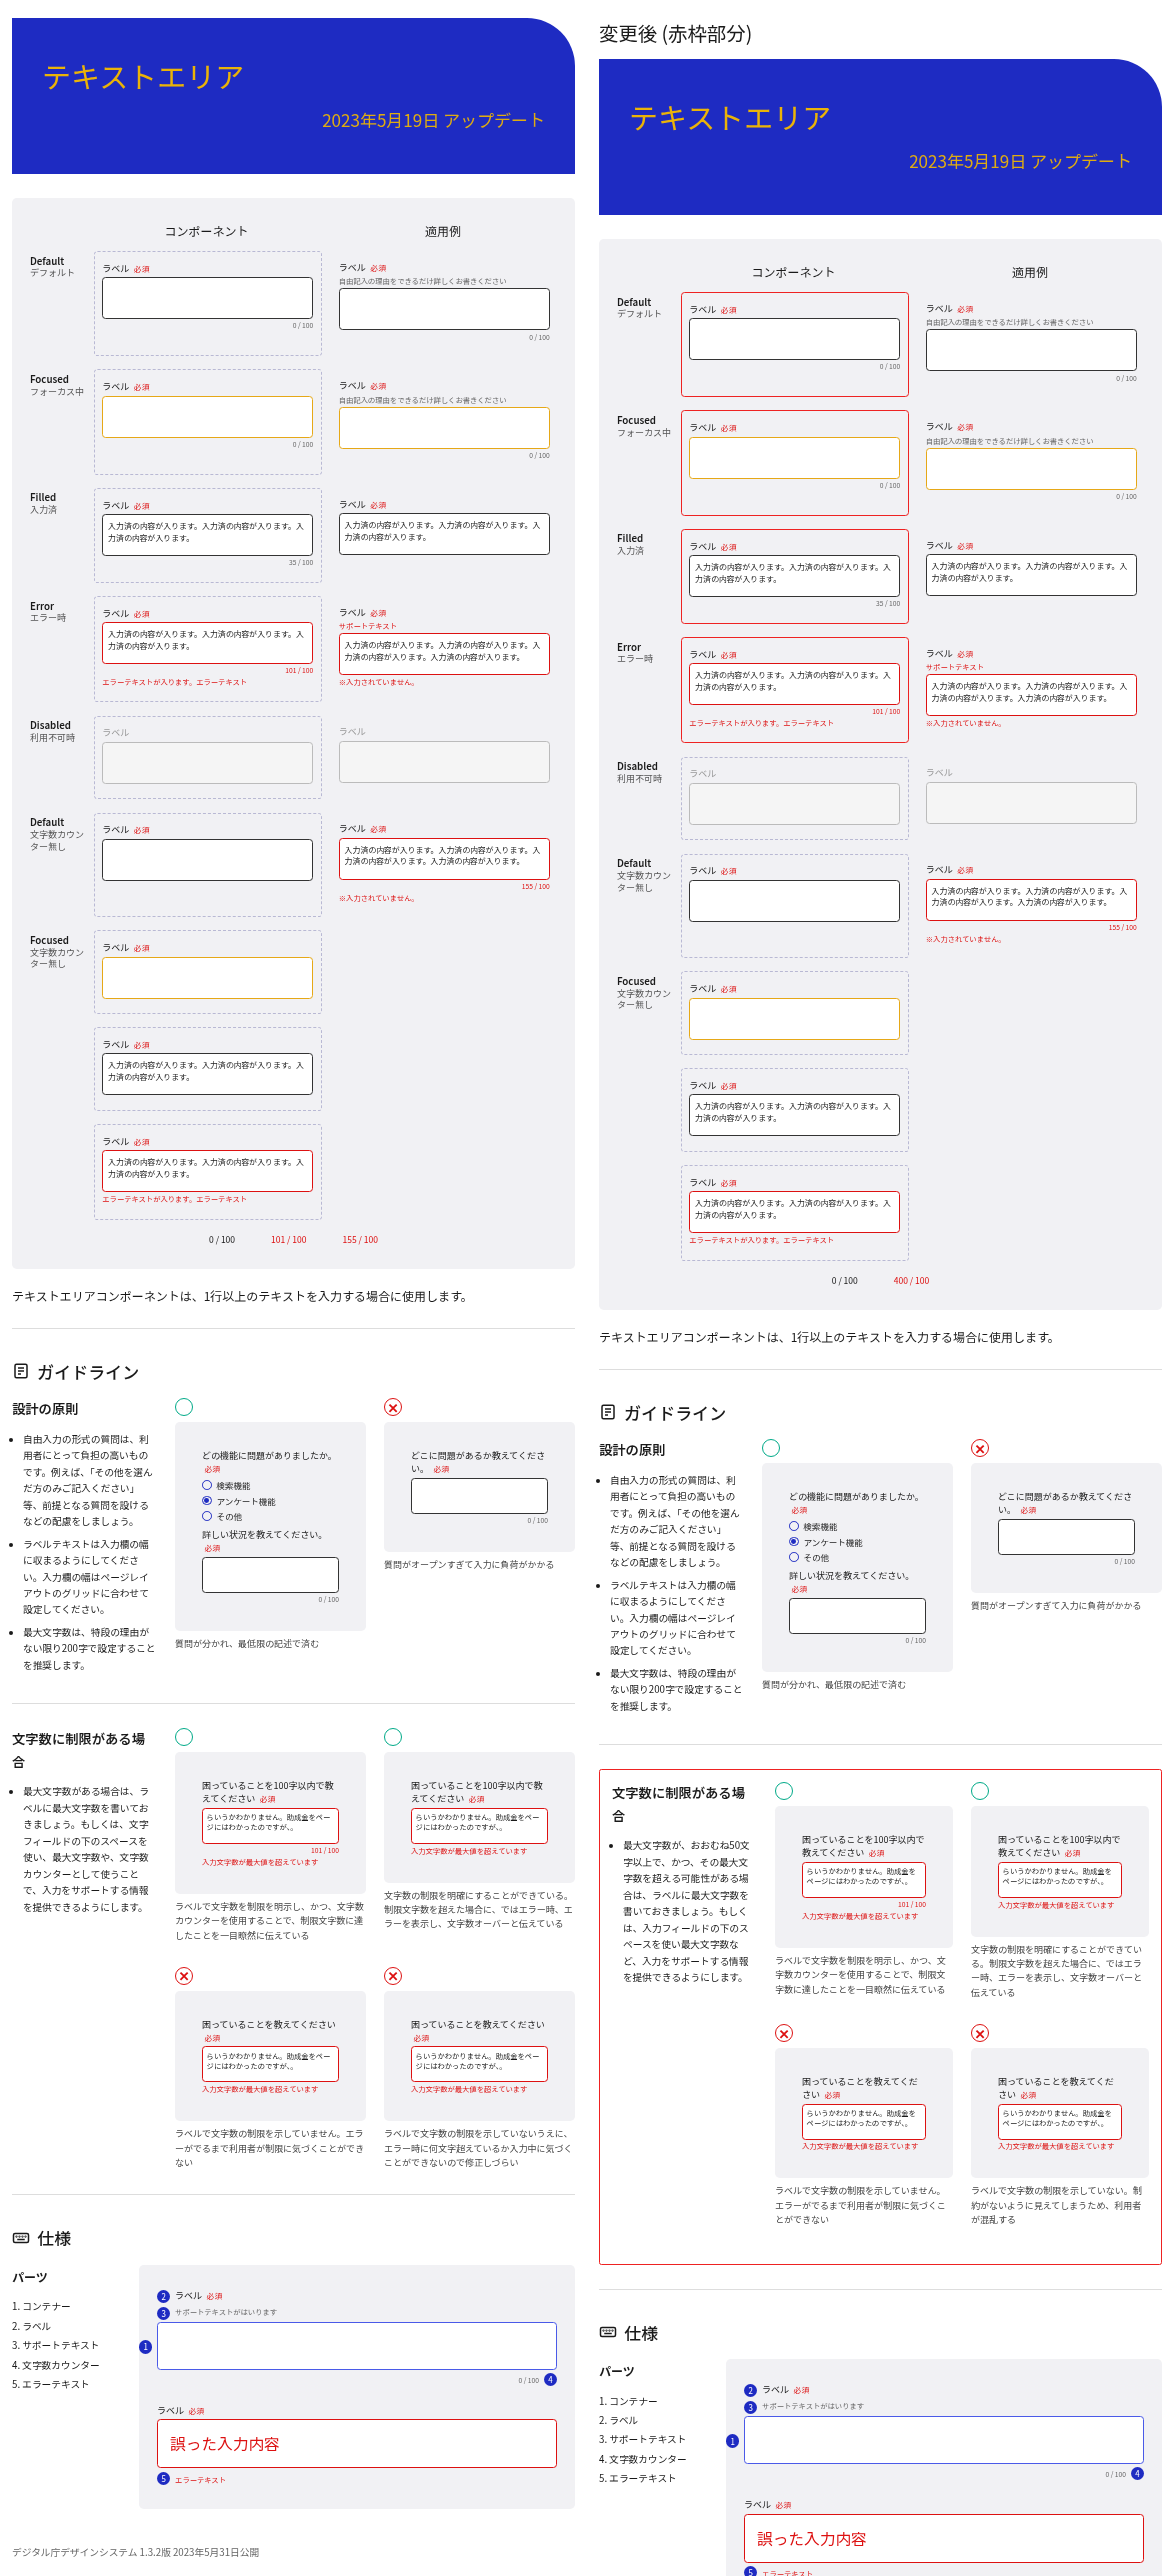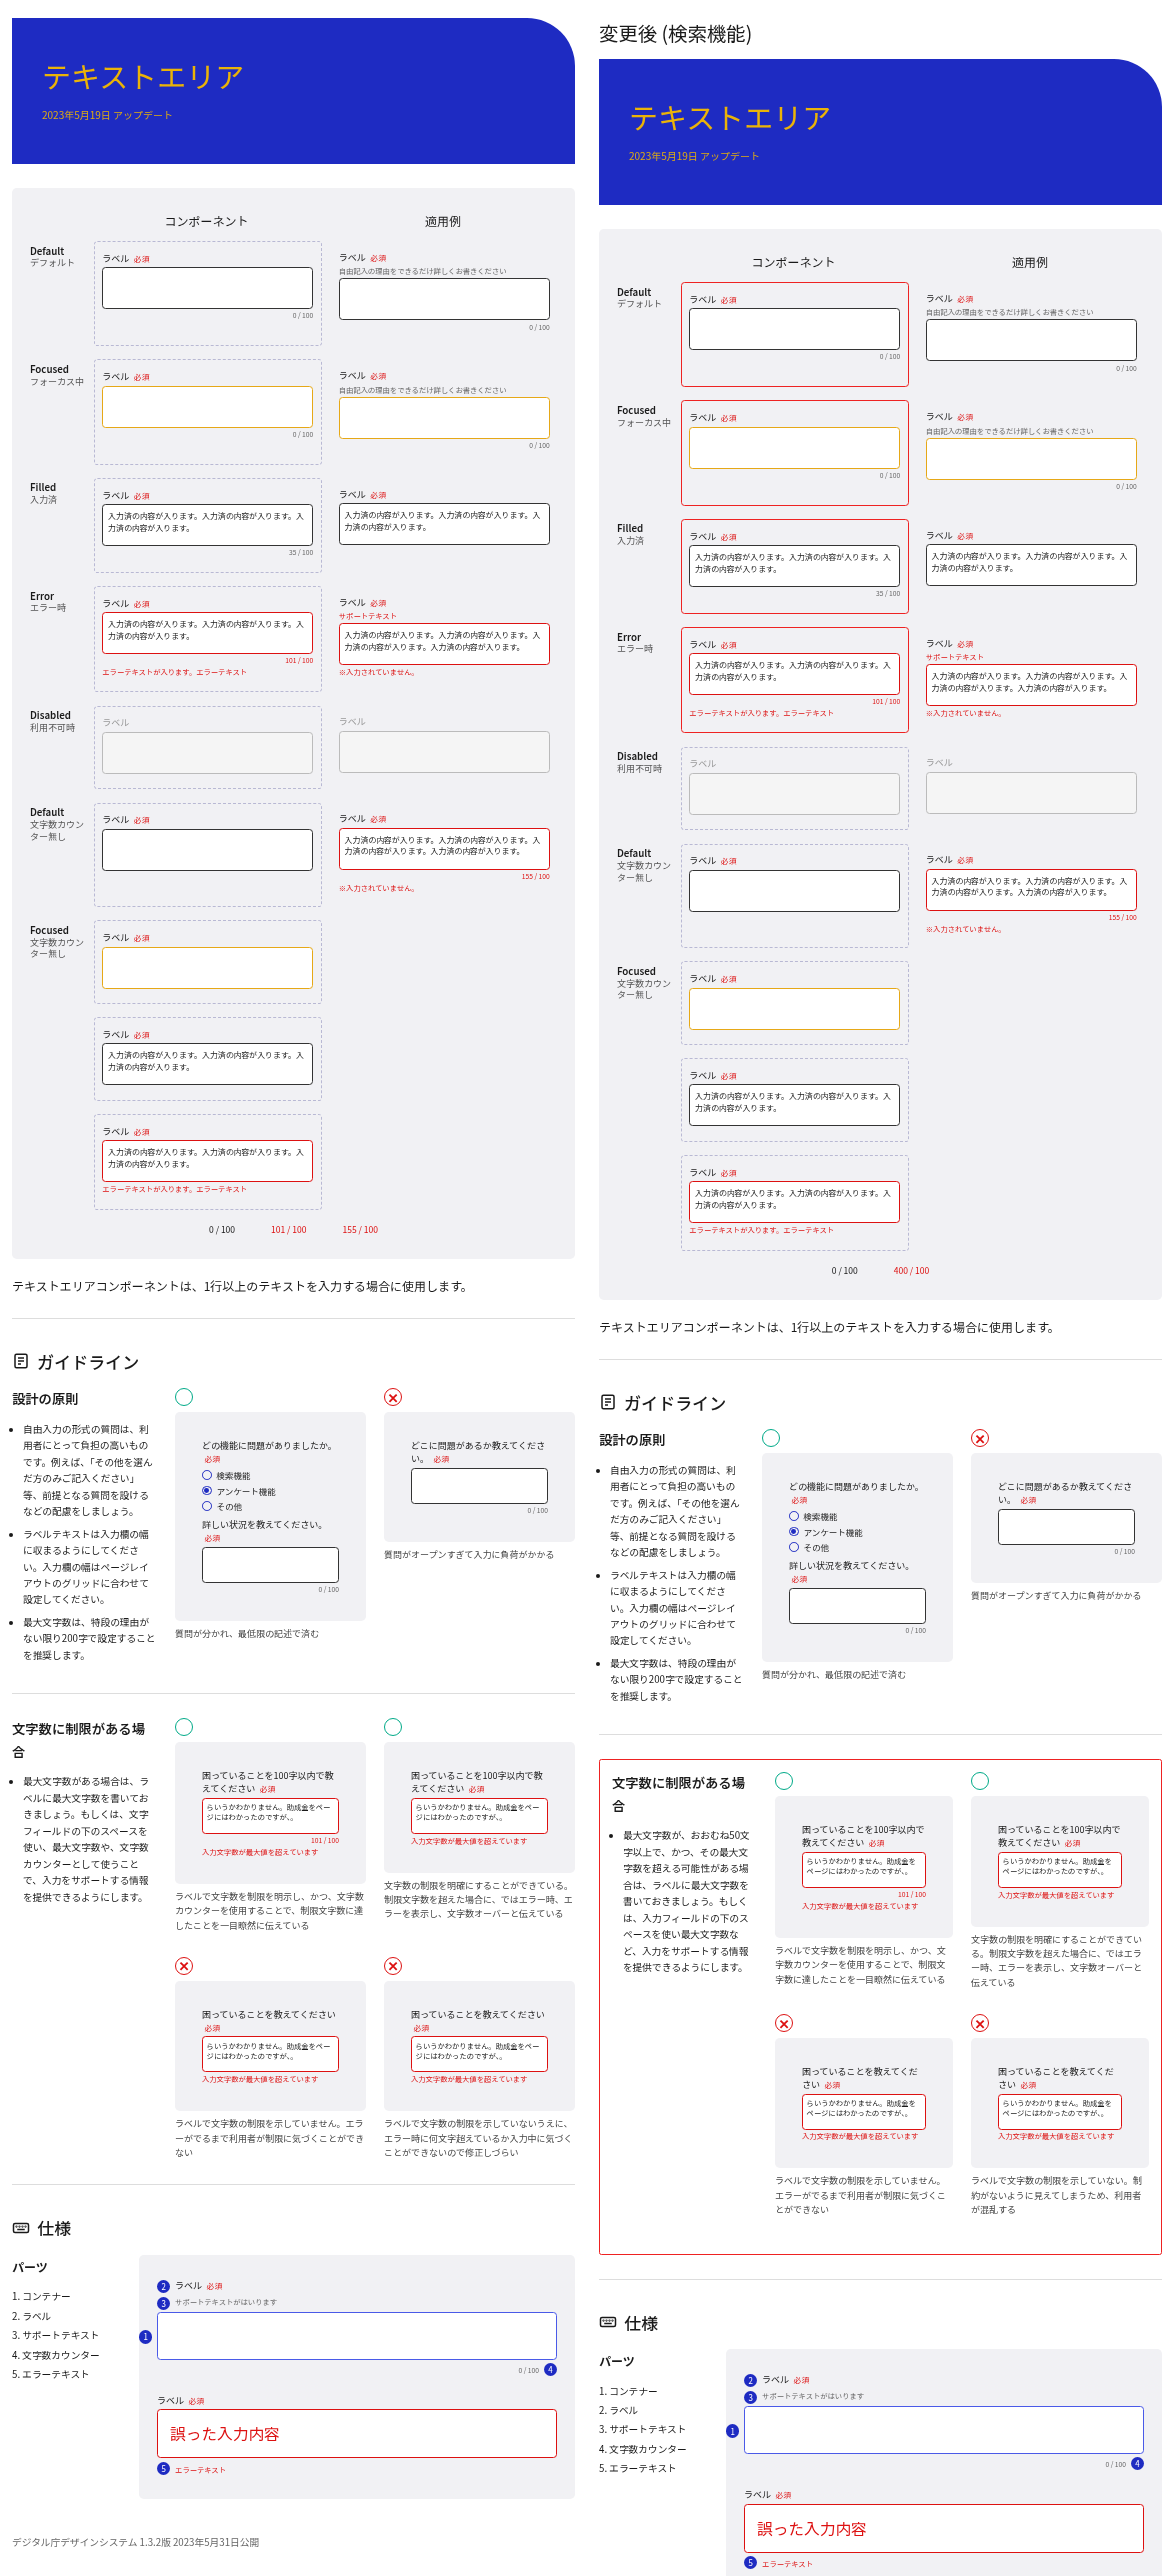--- a/index.html
+++ b/index.html
@@ -2,21 +2,21 @@
 <html style="font-size:9.7px"><head>
 <meta charset="utf-8">
 <style>
   * { box-sizing: border-box; margin: 0; padding: 0; }
   body { font-family: -apple-system, "Hiragino Sans", "Noto Sans JP", sans-serif; background: #fff; color: #1a1a1a; font-size: 15.7px; }
   .page { width: 1174px; margin: 0 auto; display: flex; gap: 24px; padding: 18px 12px 48px; }
   .col { flex: 1; min-width: 0; }
   .col-title { font-size: 19.4px; font-weight: 400; margin-bottom: 12px; }
   .hero { background: #1e2bc2; color: #eab308; border-radius: 0 48px 0 0; padding: 36px 30px 42px; margin-bottom: 24px; }
   .hero h1 { font-size: 29px; font-weight: 400; margin-bottom: 11px; }
-  .hero .date { font-size: 10px; opacity: .95; }
+  .hero .date { font-size: 17px; opacity: .95; text-align: right; }
   .gray-panel { background: #f1f1f4; border-radius: 4.8px; padding: 24px 18px; margin-bottom: 18px; }
   .col-head { font-size: 12px; margin-bottom: 12px; text-align:center; }
   .state-row { display: flex; gap: 10px; margin-bottom: 13.3px; justify-content: flex-end; }
   .state-label { width: 54px; font-size: 9.7px; line-height: 1.3; padding-top: 3.6px; flex-shrink:0; }
   .state-label b { display:block; font-weight:600; }
   .state-label span { display:block; font-size:9px; color:#555; }
   .comp-col { flex: 1; border: 1.2px dashed #b9b9d4; border-radius: 3.6px; padding: 9.7px 7.3px; }
   .comp-col.highlight { border: 1.2px solid #e22; }
   .usage-col { flex: 1; padding: 9.7px 7.3px; }
   .ta-wrap { margin-bottom: 4.8px; }
@@ -407,21 +407,21 @@
               <span class="ta-err">エラーテキスト</span>
             </div>
         </div>
       </div>
     </div>
 
     <div class="footer-note">デジタル庁デザインシステム 1.3.2版 2023年5月31日公開</div>
   </div>
 
   <div class="col">
-    <div class="col-title">変更後 (検索機能)</div>
+    <div class="col-title">変更後 (赤枠部分)</div>
     <div class="hero">
       <h1>テキストエリア</h1>
       <div class="date">2023年5月19日 アップデート</div>
     </div>
 
     <div class="gray-panel">
       <div style="display:flex; gap:8.5px;">
         <div style="width:54px;"></div>
         <div style="flex:1;" class="col-head">コンポーネント</div>
         <div style="flex:1;" class="col-head">適用例</div>

